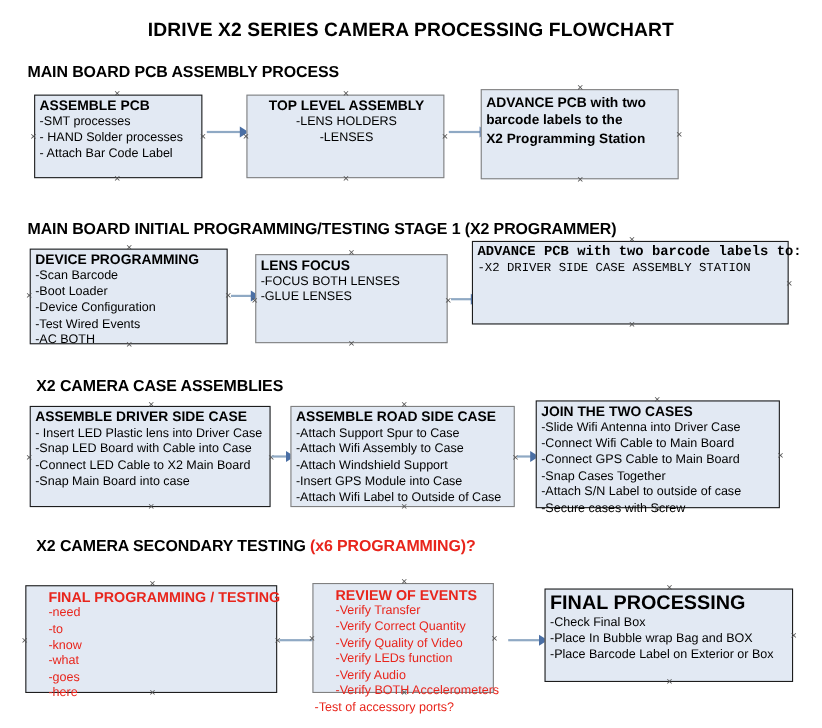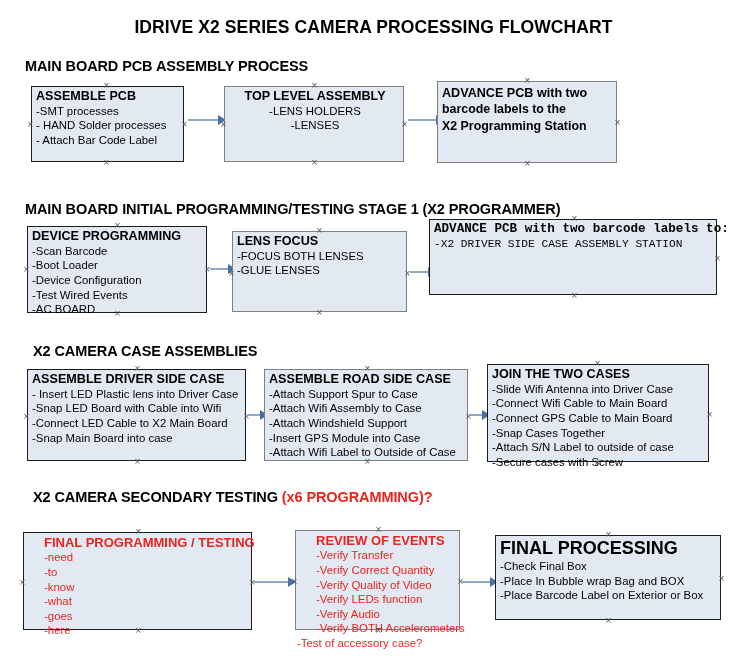--- a/index.html
+++ b/index.html
@@ -164,21 +164,21 @@
 
   <div class="section-header" style="left:25px; top:201px;">MAIN BOARD INITIAL PROGRAMMING/TESTING STAGE 1 (X2 PROGRAMMER)</div>
 
   <div class="box dark" style="left:27px; top:226px; width:180px; height:87px;">
     <div class="box-inner">
       <div class="box-title">DEVICE PROGRAMMING</div>
       <div class="box-line">-Scan Barcode</div>
       <div class="box-line">-Boot Loader</div>
       <div class="box-line">-Device Configuration</div>
       <div class="box-line">-Test Wired Events</div>
-      <div class="box-line">-AC BOARD</div>
+      <div class="box-line">-AC BOTH</div>
     </div>
     <span class="handle" style="left:85px; top:-6px;"></span>
     <span class="handle" style="left:85px; bottom:-6px;"></span>
     <span class="handle" style="left:-6px; top:38px;"></span>
     <span class="handle" style="right:-6px; top:38px;"></span>
   </div>
 
   <div class="arrow-line" style="left:210px; top:268px; width:22px;"></div>
   <div class="arrow-head" style="left:228px; top:264px;"></div>
 
@@ -206,21 +206,21 @@
     <span class="handle" style="left:140px; bottom:-6px;"></span>
     <span class="handle" style="right:-6px; top:34px;"></span>
   </div>
 
   <div class="section-header" style="left:33px; top:343px;">X2 CAMERA CASE ASSEMBLIES</div>
 
   <div class="box dark" style="left:27px; top:369px; width:219px; height:92px;">
     <div class="box-inner">
       <div class="box-title">ASSEMBLE DRIVER SIDE CASE</div>
       <div class="box-line">- Insert LED Plastic lens into Driver Case</div>
-      <div class="box-line">-Snap LED Board with Cable into Wifi</div>
+      <div class="box-line">-Snap LED Board with Cable into Case</div>
       <div class="box-line">-Connect LED Cable to X2 Main Board</div>
       <div class="box-line">-Snap Main Board into case</div>
     </div>
     <span class="handle" style="left:105px; top:-6px;"></span>
     <span class="handle" style="left:105px; bottom:-6px;"></span>
     <span class="handle" style="left:-6px; top:42px;"></span>
     <span class="handle" style="right:-6px; top:42px;"></span>
   </div>
 
   <div class="arrow-line" style="left:247px; top:414px; width:18px;"></div>
@@ -274,30 +274,30 @@
     </div>
     <span class="handle" style="left:110px; top:-6px;"></span>
     <span class="handle" style="left:110px; bottom:-6px;"></span>
     <span class="handle" style="left:-6px; top:45px;"></span>
     <span class="handle" style="right:-6px; top:45px;"></span>
   </div>
 
   <div class="arrow-line" style="left:254px; top:581px; width:38px;"></div>
   <div class="arrow-head" style="left:288px; top:577px;"></div>
 
-  <div class="box gray red" style="left:295px; top:530px; width:165px; height:100px;">
+  <div class="box gray red" style="left:284px; top:530px; width:165px; height:100px;">
     <div class="box-inner">
       <div class="box-title" style="font-size:13px;">REVIEW OF EVENTS</div>
       <div class="box-line">-Verify Transfer</div>
       <div class="box-line">-Verify Correct Quantity</div>
       <div class="box-line">-Verify Quality of Video</div>
       <div class="box-line">-Verify LEDs function</div>
       <div class="box-line">-Verify Audio</div>
       <div class="box-line">-Verify BOTH Accelerometers</div>
-      <div class="box-line" style="margin-left:-3px;">-Test of accessory case?</div>
+      <div class="box-line" style="margin-left:-3px;">-Test of accessory ports?</div>
     </div>
     <span class="handle" style="left:78px; top:-6px;"></span>
     <span class="handle" style="left:78px; bottom:-6px;"></span>
     <span class="handle" style="left:-6px; top:46px;"></span>
     <span class="handle" style="right:-6px; top:46px;"></span>
   </div>
 
   <div class="arrow-line" style="left:462px; top:581px; width:32px;"></div>
   <div class="arrow-head" style="left:490px; top:577px;"></div>
 

